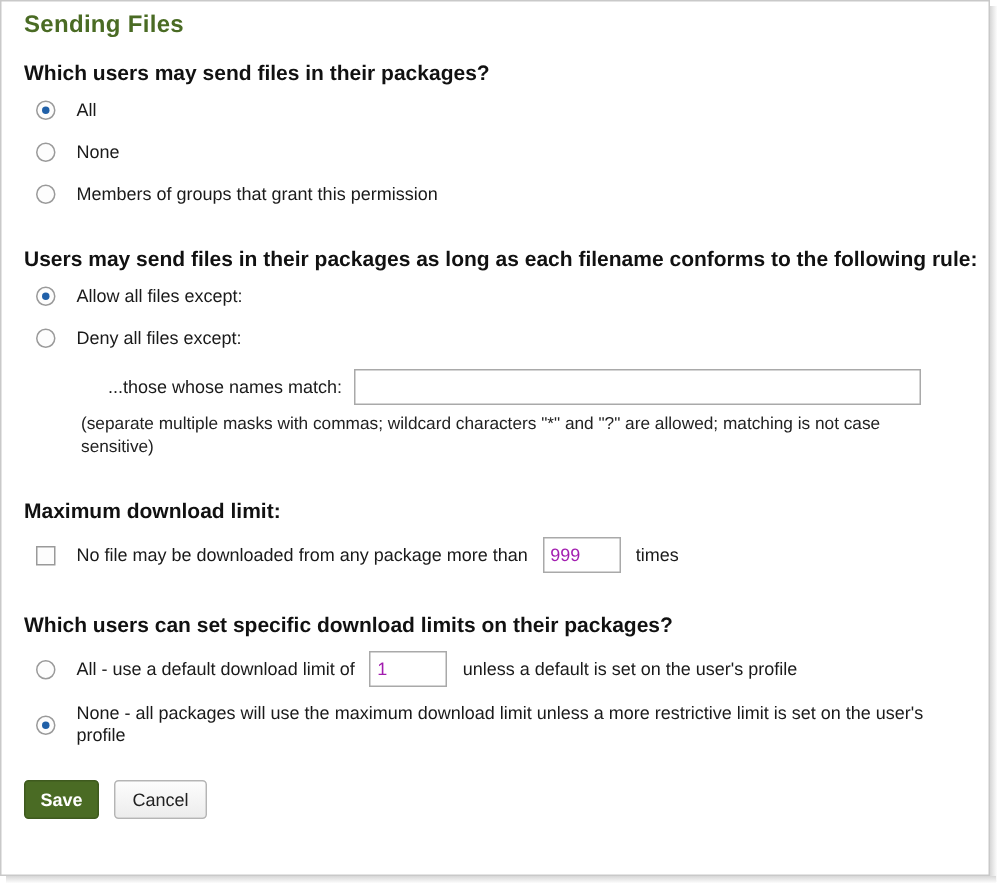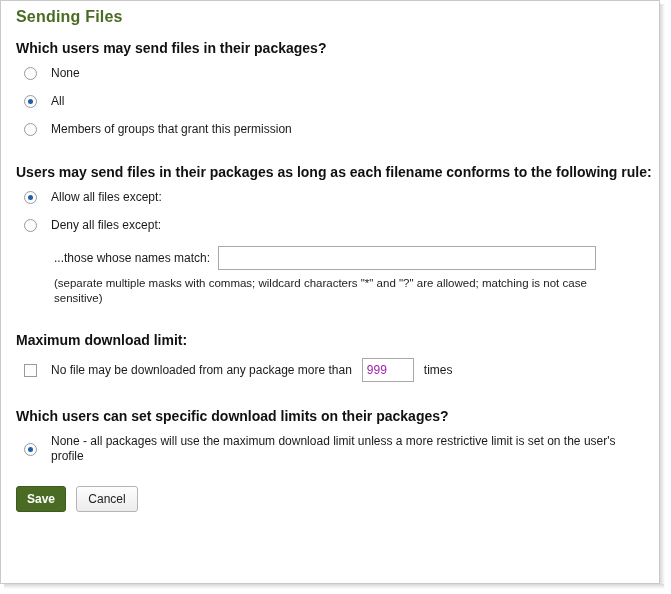--- a/index.html
+++ b/index.html
@@ -119,20 +119,21 @@
   .spacer-md { height: 14px; }
   .indent-row {
     display: flex;
     align-items: center;
     margin-left: 40px;
     margin-bottom: 6px;
   }
   .inline-label {
     font-size: 12px;
     margin-right: 8px;
+    margin-left: 18px;
   }
   input.text-field {
     font-family: "Liberation Sans", sans-serif;
     font-size: 12px;
     border: 1px solid #a9a9a9;
     background: #ffffff;
     padding: 3px 4px;
     box-sizing: border-box;
     color: #a21caf;
   }
@@ -202,27 +203,27 @@
   <div class="shadow-bottom"></div>
 
   <div class="content">
 
     <div class="title">Sending Files</div>
 
     <div class="group">
       <div class="section-label">Which users may send files in their packages?</div>
 
       <div class="opt-row tight">
-        <span class="radio"></span>
-        <span class="opt-label">None</span>
-      </div>
-
-      <div class="opt-row tight">
         <span class="radio checked"></span>
         <span class="opt-label">All</span>
+      </div>
+
+      <div class="opt-row tight">
+        <span class="radio"></span>
+        <span class="opt-label">None</span>
       </div>
 
       <div class="opt-row tight">
         <span class="radio"></span>
         <span class="opt-label">Members of groups that grant this permission</span>
       </div>
     </div>
 
     <div class="spacer-md"></div>
 
@@ -258,20 +259,26 @@
         <input class="text-field num-input" type="text" value="999" style="">
         <span class="after-label">times</span>
       </div>
     </div>
 
     <div class="spacer-lg"></div>
 
     <div class="group">
       <div class="section-label">Which users can set specific download limits on their packages?</div>
 
+      <div class="limit-row">
+        <span class="radio"></span>
+        <span class="opt-label">All - use a default download limit of</span>
+        <input class="text-field num-input" type="text" value="1" style="">
+        <span class="after-label">unless a default is set on the user's profile</span>
+      </div>
 
       <div class="limit-row" style="margin-top:10px;">
         <span class="radio checked"></span>
         <span class="opt-label">None - all packages will use the maximum download limit unless a more restrictive limit is set on the user's profile</span>
       </div>
     </div>
 
     <div class="buttons">
       <div class="btn btn-primary">Save</div>
       <div class="btn btn-secondary">Cancel</div>

